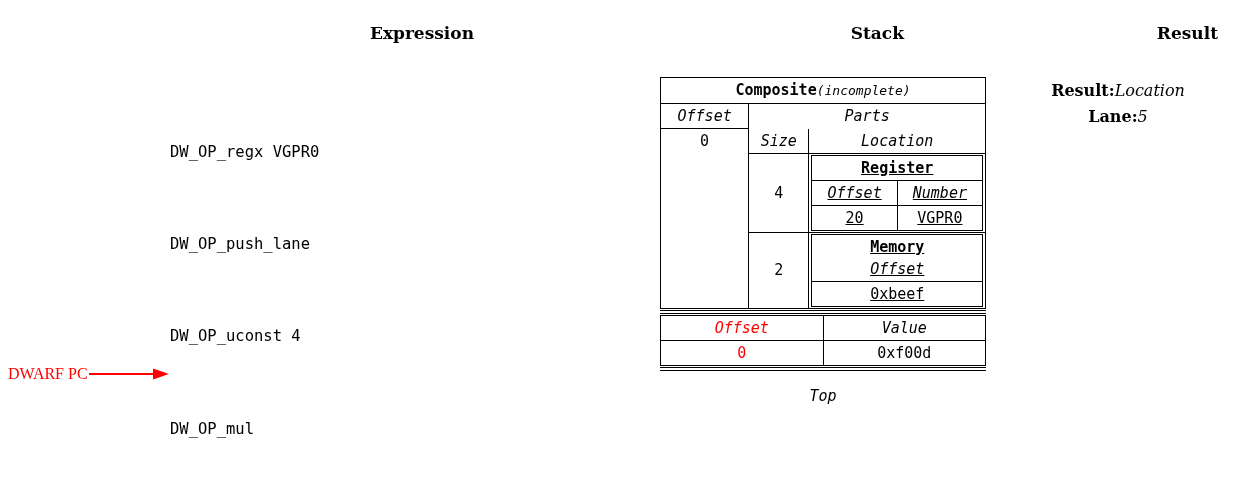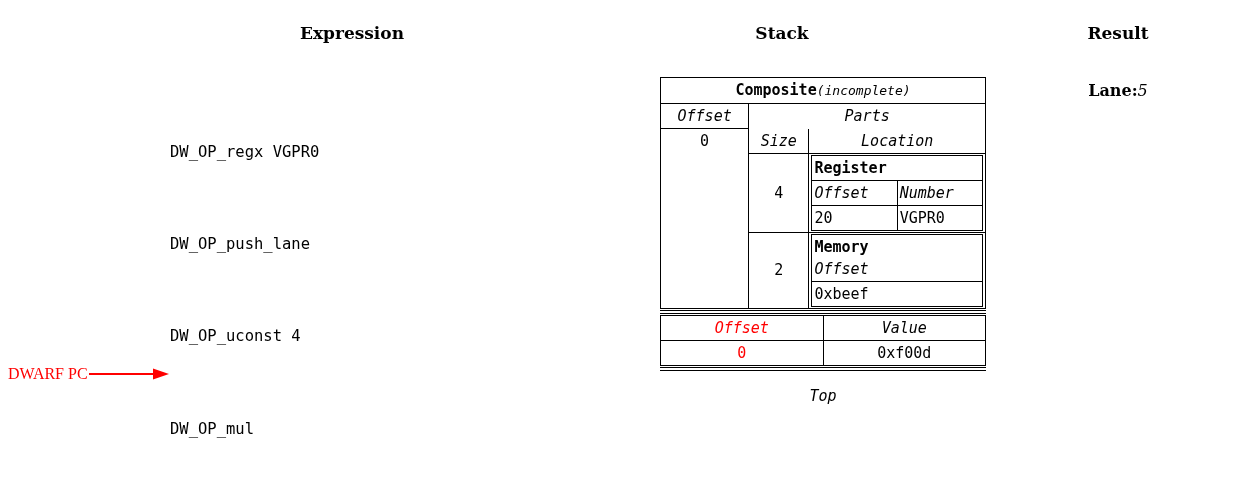--- a/index.html
+++ b/index.html
@@ -15,21 +15,21 @@
     font-family: "DejaVu Serif", serif;
     color: #000000;
   }
 
   
   .col-header {
     position: absolute;
     font-family: "DejaVu Serif", serif;
     font-weight: bold;
     font-size: 17px;
-    text-align: center;
+    text-align: right;
     white-space: nowrap;
   }
   #hdr-expression { left: 230px; top: 23px; width: 244px; }
   #hdr-stack      { left: 660px; top: 23px; width: 244px; }
   #hdr-context    { left: 1018px; top: 23px; width: 200px; }
 
   
   #expression-list {
     position: absolute;
     left: 170px;
@@ -115,23 +115,24 @@
   table.nested {
     border-collapse: collapse;
     width: 100%;
     table-layout: fixed;
     border: 1px solid #000;
     font-family: "DejaVu Sans Mono", monospace;
     font-size: 15px;
   }
   table.nested td {
     padding: 1px 2px;
-    text-align: left;
+    text-align: center;
     line-height: 22px;
     white-space: nowrap;
+    text-decoration: underline;
   }
   td.loc-cell { padding: 3px 3px 3px 3px; }
 
   
   #context-block {
     position: absolute;
     left: 1018px;
     top: 78px;
     width: 200px;
     text-align: center;
@@ -262,14 +263,15 @@
       </tr>
     </tbody>
   </table>
 
   <div class="rule-double"></div>
 
   <div id="top-label">Top</div>
 </div>
 
 <div id="context-block">
+  <span class="ctx-row"><span class="ctx-key">Result:</span><span class="ctx-val">Location</span></span>
   <span class="ctx-row"><span class="ctx-key">Lane:</span><span class="ctx-val">5</span></span>
 </div>
 
 </body></html>

